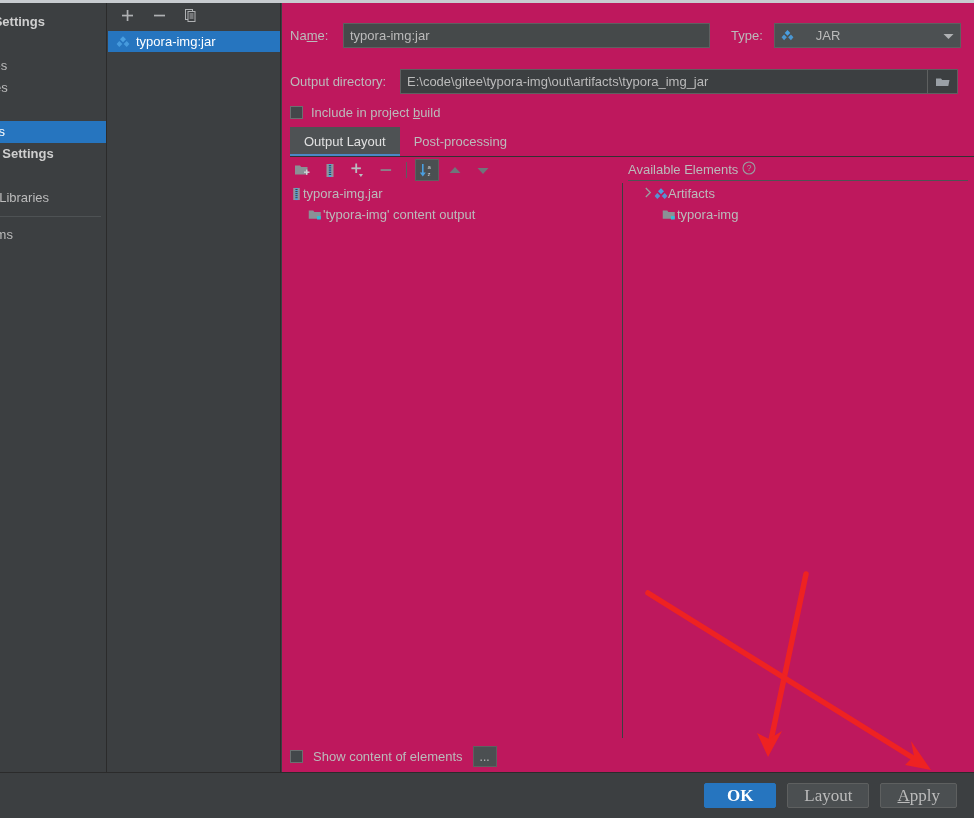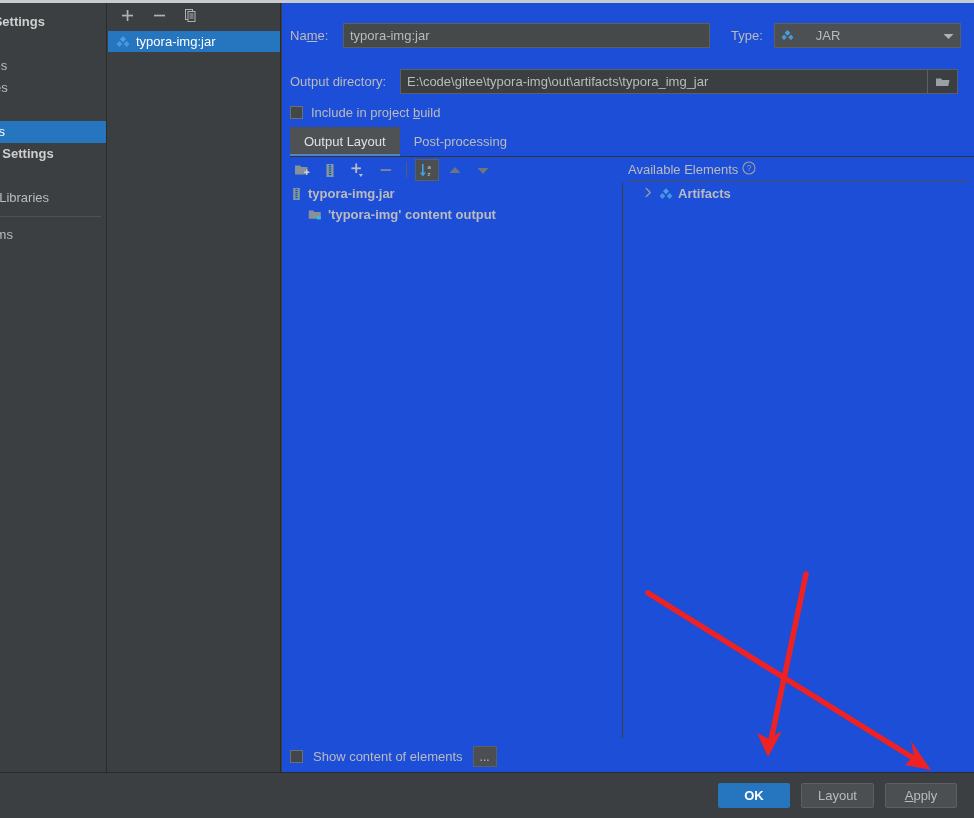--- a/index.html
+++ b/index.html
@@ -63,21 +63,21 @@
   .ap-item {
     height: 21px; display: flex; align-items: center;
     gap: 6px; padding-left: 8px;
     font-size: 13px; color: #bbbbbb;
   }
   .ap-item.selected { background: #2675bf; color: #ffffff; }
 
   
   .content {
     position: absolute; left: 282px; top: 3px; width: 692px; height: 769px;
-    background: #1d4ed8;
+    background: #be185d;
   }
 
   .form-row { position: absolute; display: flex; align-items: center; }
 
   .lbl { color: #bbbbbb; font-size: 13px; white-space: nowrap; }
   .lbl u { text-decoration: underline; }
 
   .txtfield {
     background: #45494a;
     border: 1px solid #5e6060;
@@ -156,24 +156,23 @@
 
   
   .tree-left {
     position: absolute; left: 8px; top: 180px; width: 330px;
   }
   .tree-right {
     position: absolute; left: 346px; top: 180px; width: 340px;
   }
   .tree-row {
     height: 21px; display: flex; align-items: center;
-    gap: 5px; font-size: 13px; color: #bbbbbb;
+    font-size: 13px; color: #bbbbbb;
     white-space: nowrap;
     cursor: default;
-    font-weight: bold;
   }
   .indent-1 { padding-left: 18px; }
   .indent-right-1 { padding-left: 34px; }
 
   .avail-header {
     position: absolute; left: 346px; top: 158px;
     display: flex; align-items: center; gap: 4px;
     font-size: 13px; color: #bbbbbb;
   }
   .avail-sep {
@@ -205,22 +204,22 @@
   }
   .button-bar {
     position: absolute; left: 0; top: 773px; width: 974px; height: 45px;
     display: flex; align-items: center; justify-content: flex-end;
     gap: 11px; padding-right: 17px;
     background: #3c3f41;
   }
   .btn {
     height: 25px; min-width: 72px;
     padding: 0 16px;
-    font-size: 13px;
-    font-family: Liberation Sans, sans-serif;
+    font-size: 17px;
+    font-family: Liberation Serif, serif;
     display: flex; align-items: center; justify-content: center;
     border: 1px solid #5e6060;
     background: #4b4f51; color: #bbbbbb;
     border-radius: 2px;
     cursor: default;
   }
   .btn.primary { background: #365880; color: #ffffff; border-color: #4a88c7; }
   .btn.primary { background: #2675bf; border-color: #2675bf; font-weight: bold; }
   .btn u { text-decoration: underline; }
 
@@ -444,20 +443,27 @@
             <path d="M1.8 1 L6.3 5.5 L1.8 10" fill="none" stroke="#9a9ea1" stroke-width="1.3"></path>
           </svg>
         </span>
         <svg width="14" height="14" viewBox="0 0 14 14">
           <path d="M7 1.2 L10 4.2 L7 7.2 L4 4.2 Z" fill="#4a9fe0"></path>
           <path d="M3.3 6 L6.3 9 L3.3 12 L0.6 9 Z" fill="#4a9fe0" opacity="0.9"></path>
           <path d="M10.7 6 L13.4 9 L10.7 12 L7.7 9 Z" fill="#4a9fe0" opacity="0.9"></path>
         </svg>
         <span>Artifacts</span>
       </div>
+      <div class="tree-row indent-right-1">
+        <svg width="15" height="14" viewBox="0 0 16 14">
+          <path d="M0.8 2.2 L5.6 2.2 L6.8 3.8 L13.6 3.8 L13.6 11 L0.8 11 Z" fill="#8a9196"></path>
+          <rect x="9.6" y="8.2" width="4" height="3.6" fill="#2ec0d6"></rect>
+        </svg>
+        <span>typora-img</span>
+      </div>
     </div>
 
     <div class="show-content-row">
       <span class="cbox"></span>
       <span class="lbl">Show content of elements</span>
       <span class="dots-btn">...</span>
     </div>
 
   </div>
 

